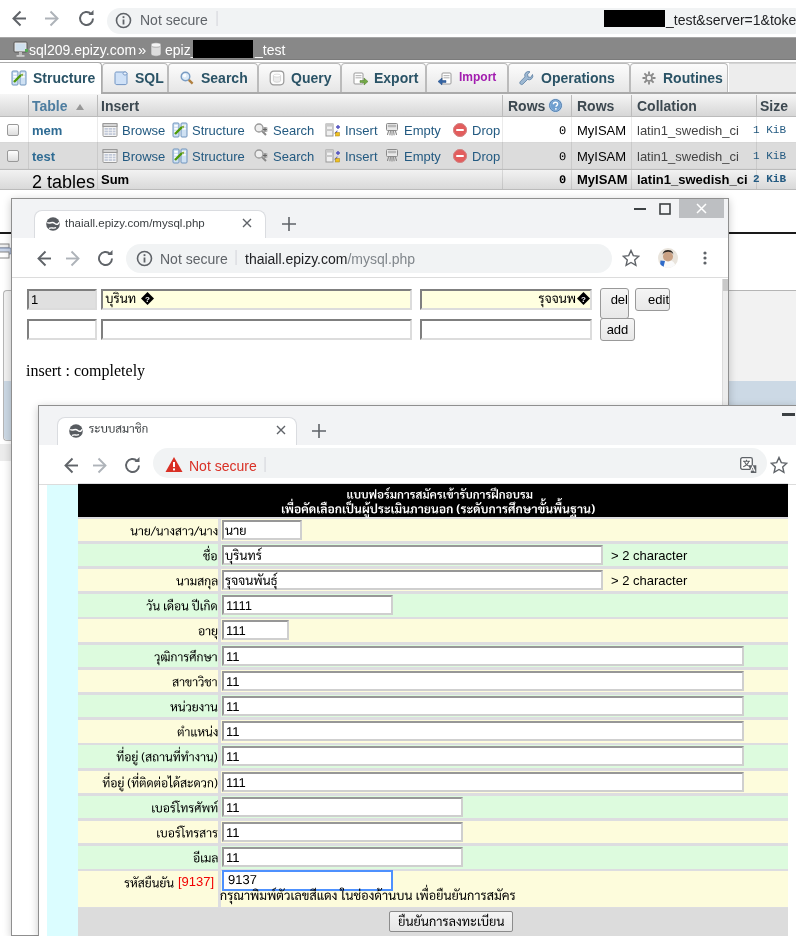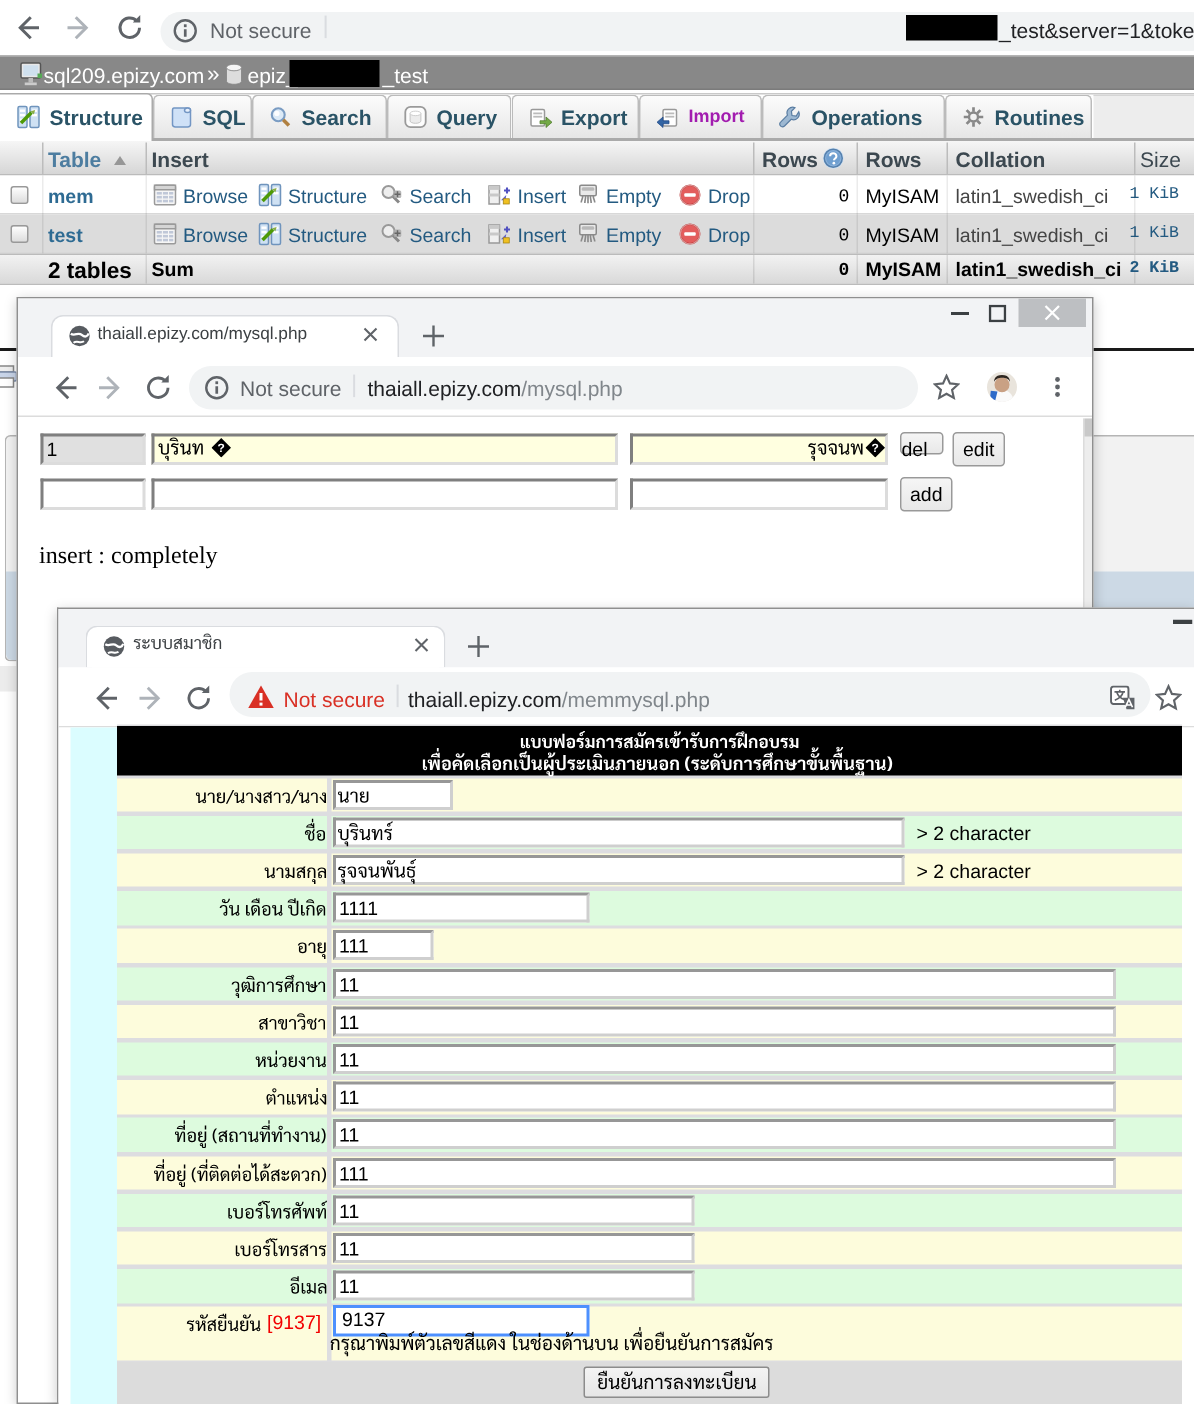--- a/index.html
+++ b/index.html
@@ -112,21 +112,21 @@
         </g>
       </svg>
       <div class="abs" style="left:663px;top:70px;font-size:14px;font-weight:bold;color:#2a5366">Routines</div>
       <div class="abs" style="left:729px;top:63px;width:67px;height:29px;background:#ededed;border-top:1px solid #d5d5d5"></div>
       <div class="abs" style="left:0;top:94px;width:796px;height:23px;background:linear-gradient(180deg,#f6f6f6,#d6d6d6);border-bottom:1px solid #bbb"></div>
       <div class="abs" style="left:32px;top:98px;font-size:14px;font-weight:bold;color:#4d7da0">Table</div>
       <div class="abs" style="left:101px;top:98px;font-size:14px;font-weight:bold;color:#3c4850">Insert</div>
       <div class="abs" style="left:508px;top:98px;font-size:14px;font-weight:bold;color:#3c4850">Rows</div>
       <div class="abs" style="left:577px;top:98px;font-size:14px;font-weight:bold;color:#3c4850">Rows</div>
       <div class="abs" style="left:637px;top:98px;font-size:14px;font-weight:bold;color:#3c4850">Collation</div>
-      <div class="abs" style="left:760px;top:98px;font-size:14px;font-weight:normal;color:#3c4850">Size</div>
+      <div class="abs" style="left:760px;top:98px;font-size:14px;font-weight:bold;color:#3c4850">Size</div>
       <svg class="abs" style="left:75px;top:103px" width="10" height="8" viewBox="0 0 10 8">
         <path d="M5 1 9 7H1z" fill="#979797"></path>
       </svg>
       <svg class="abs" style="left:548px;top:98px" width="15" height="15" viewBox="0 0 15 15">
         <circle cx="7.5" cy="7.5" r="7" fill="#cfe0f1"></circle>
         <circle cx="7.5" cy="7.5" r="6" fill="#88b0da" stroke="#5580ad" stroke-width="1"></circle>
         <circle cx="7.5" cy="7.5" r="4.7" fill="#6f9fd0"></circle>
         <path d="M5.4 6.2c0-1.2 1-2 2.1-2s2.1.8 2.1 1.9c0 1.6-1.6 1.5-1.6 2.7" stroke="#fff" stroke-width="1.4" fill="none"></path>
         <circle cx="7.9" cy="10.8" r=".9" fill="#fff"></circle>
       </svg>
@@ -271,21 +271,21 @@
       <div class="abs" style="left:502px;top:117px;width:1px;height:52px;background:rgba(0,0,0,0.08)"></div>
       <div class="abs" style="left:571px;top:117px;width:1px;height:52px;background:rgba(0,0,0,0.08)"></div>
       <div class="abs" style="left:631px;top:117px;width:1px;height:52px;background:rgba(0,0,0,0.08)"></div>
       <div class="abs" style="left:756px;top:117px;width:1px;height:52px;background:rgba(0,0,0,0.08)"></div>
       <div class="abs" style="left:0;top:169px;width:796px;height:21px;background:linear-gradient(180deg,#f2f2f2,#d9d9d9);border-top:1px solid #bbb;border-bottom:1px solid #bbb"></div>
       <div class="abs" style="left:97px;top:170px;width:1px;height:19px;background:rgba(0,0,0,0.10)"></div>
       <div class="abs" style="left:502px;top:170px;width:1px;height:19px;background:rgba(0,0,0,0.10)"></div>
       <div class="abs" style="left:571px;top:170px;width:1px;height:19px;background:rgba(0,0,0,0.10)"></div>
       <div class="abs" style="left:631px;top:170px;width:1px;height:19px;background:rgba(0,0,0,0.10)"></div>
       <div class="abs" style="left:756px;top:170px;width:1px;height:19px;background:rgba(0,0,0,0.10)"></div>
-      <div class="abs" style="left:32px;top:172px;font-size:15px;font-weight:bold;color:#000">2 tables</div>
+      <div class="abs" style="left:32px;top:172px;font-size:18px;font-weight:normal;color:#000">2 tables</div>
       <div class="abs" style="left:101px;top:172px;font-size:13px;font-weight:bold;color:#000">Sum</div>
       <svg style="position:absolute;left:559.0px;top:171.0px;overflow:visible" width="9" height="16" viewBox="0 -12.00 9 15.60">
         <path d="M6.5 -4Q6.5 -2 5.8 -0.9Q5 0.1 3.6 0.1Q2.1 0.1 1.4 -0.9Q0.7 -2 0.7 -4Q0.7 -6 1.4 -7Q2.1 -8 3.6 -8Q5.1 -8 5.8 -7Q6.5 -6 6.5 -4ZM4.9 -4Q4.9 -5 4.7 -5.6Q4.6 -6.2 4.4 -6.5Q4.1 -6.7 3.6 -6.7Q3.1 -6.7 2.8 -6.5Q2.6 -6.2 2.5 -5.6Q2.3 -5 2.3 -4Q2.3 -2.9 2.5 -2.3Q2.6 -1.7 2.8 -1.5Q3.1 -1.2 3.6 -1.2Q4.3 -1.2 4.6 -1.8Q4.9 -2.5 4.9 -4ZM3 -3.3V-4.7H4.2V-3.3Z" fill="#000"></path>
       </svg>
       <div class="abs" style="left:577px;top:172px;font-size:13px;font-weight:bold;color:#000">MyISAM</div>
       <div class="abs" style="left:637px;top:172px;font-size:13px;font-weight:bold;color:#000">latin1_swedish_ci</div>
       <div class="abs" style="left:753px;top:173px;font-size:11px;font-family:'Liberation Mono',monospace;font-weight:bold;color:#235a81">2 KiB</div>
       <div class="abs" style="left:0;top:232px;width:796px;height:2px;background:#1a1a1a"></div>
       <svg class="abs" style="left:-6px;top:243px" width="18" height="16" viewBox="0 0 18 16">
         <rect x="3" y="1" width="12" height="4" fill="#eee" stroke="#888"></rect>
@@ -368,22 +368,22 @@
         </g>
       </svg>
       <div class="abs" style="left:710px;top:80px;width:6px;height:656px;background:#ededed;border-left:1px solid #dcdcdc"></div>
       <div class="abs" style="left:711px;top:80px;width:5px;height:12px;background:#c9c9c9"></div>
       <div class="abs" style="left:15px;top:90px;width:70px;height:21px;background:#e0e0e0;border:2px solid;border-color:#7f7f7f #dcdcdc #dcdcdc #7f7f7f"></div>
       <svg style="position:absolute;left:19.0px;top:92.0px;overflow:visible" width="9" height="17" viewBox="0 -13.00 9 16.90">
         <path d="M1 0V-1H3.3V-7.9L1.3 -6.4V-7.5L3.4 -8.9H4.4V-1H6.6V0Z" fill="#000"></path>
       </svg>
       <div class="abs" style="left:89px;top:90px;width:311px;height:21px;background:#ffffe0;border:2px solid;border-color:#7f7f7f #dcdcdc #dcdcdc #7f7f7f"></div>
       <div class="abs" style="left:408px;top:90px;width:172px;height:21px;background:#ffffe0;border:2px solid;border-color:#7f7f7f #dcdcdc #dcdcdc #7f7f7f"></div>
-      <div class="abs" style="left:588px;top:89px;width:29px;height:15px;background:linear-gradient(180deg,#f5f5f5,#e8e8e8);border:1px solid #999;border-radius:3px;font-size:13px;color:#000;text-align:left;line-height:21px">del</div>
-      <div class="abs" style="left:623px;top:89px;width:35px;height:23px;background:linear-gradient(180deg,#f5f5f5,#e8e8e8);border:1px solid #999;border-radius:3px;font-size:13px;color:#000;text-align:center;line-height:21px">edit</div>
+      <div class="abs" style="left:588px;top:89px;width:29px;height:31px;background:linear-gradient(180deg,#f5f5f5,#e8e8e8);border:1px solid #999;border-radius:3px;font-size:13px;color:#000;text-align:right;line-height:21px">del</div>
+      <div class="abs" style="left:623px;top:89px;width:35px;height:23px;background:linear-gradient(180deg,#f5f5f5,#e8e8e8);border:1px solid #999;border-radius:3px;font-size:13px;color:#000;text-align:right;line-height:21px">edit</div>
       <div class="abs" style="left:15px;top:120px;width:70px;height:21px;background:#fff;border:2px solid;border-color:#7f7f7f #dcdcdc #dcdcdc #7f7f7f"></div>
       <div class="abs" style="left:89px;top:120px;width:311px;height:21px;background:#fff;border:2px solid;border-color:#7f7f7f #dcdcdc #dcdcdc #7f7f7f"></div>
       <div class="abs" style="left:408px;top:120px;width:172px;height:21px;background:#fff;border:2px solid;border-color:#7f7f7f #dcdcdc #dcdcdc #7f7f7f"></div>
       <div class="abs" style="left:588px;top:119px;width:35px;height:23px;background:linear-gradient(180deg,#f5f5f5,#e8e8e8);border:1px solid #999;border-radius:3px;font-size:13px;color:#000;text-align:center;line-height:21px">add</div>
       <div class="abs" style="left:14px;top:163px;font-size:16px;font-family:'Liberation Serif',serif;color:#000">insert : completely</div>
     </div>
     <div class="abs" style="left:38px;top:405px;width:758px;height:531px;background:#fff;border:1px solid #8f8f8f;border-right:none;box-shadow:0 2px 8px rgba(0,0,0,.22)">
       <div class="abs" style="left:0;top:0;width:758px;height:39px;background:#f2f3f5"></div>
       <div class="abs" style="left:18px;top:11px;width:240px;height:28px;background:#fff;border:1px solid #dadce0;border-bottom:none;border-radius:8px 8px 0 0"></div>
       <svg class="abs" style="left:29px;top:17px" width="16" height="16" viewBox="0 0 16 16">
@@ -414,21 +414,20 @@
         <path d="M17.5 2v5h-5z" fill="#5f6368"></path>
       </svg>
       <div class="abs" style="left:114px;top:42px;width:614px;height:30px;background:#f1f3f4;border-radius:15px"></div>
       <svg class="abs" style="left:126px;top:50px" width="18" height="17" viewBox="0 0 18 17">
         <path d="M9 1 17.5 16H.5z" fill="#d93025"></path>
         <rect x="8" y="6" width="2" height="5" fill="#fff"></rect>
         <rect x="8" y="12.4" width="2" height="2" fill="#fff"></rect>
       </svg>
       <div class="abs" style="left:150px;top:52px;font-size:14px;color:#d93025">Not secure</div>
       <div class="abs" style="left:224px;top:49px;font-size:16px;color:#dadce0">|</div>
-      <div class="abs" style="left:233px;top:52px;font-size:14px;color:#202124;white-space:nowrap">thaiall.epizy.com<span style="color:#80868b">/memmysql.php</span></div>
       <svg class="abs" style="left:701px;top:51px" width="17" height="17" viewBox="0 0 17 17">
         <rect x="0.7" y="0.7" width="11.6" height="11.6" rx="1.6" fill="#fff" stroke="#5f6368" stroke-width="1.3"></rect>
         <path d="M3 4.2h7M6.5 2.8v1.4M8.8 4.2c-.6 2.6-2.9 4.6-5.6 5.6M4.4 4.2c.8 2.6 2.9 4.6 5.4 5.3" stroke="#5f6368" stroke-width="1.1" fill="none"></path>
         <path d="M8.6 8.2h7.7v7.7H11z" fill="#5f6368"></path>
         <path d="M10.2 14.5 12.6 9.3 15 14.5M11.1 13l3-.02" stroke="#fff" stroke-width="1.1" fill="none"></path>
       </svg>
       <svg class="abs" style="left:731px;top:50px" width="18" height="18" viewBox="0 0 18 18">
         <path d="M9 1.5 11.3 6.6 16.8 7.2 12.7 10.9 13.9 16.3 9 13.5 4.1 16.3 5.3 10.9 1.2 7.2 6.7 6.6z" fill="none" stroke="#5f6368" stroke-width="1.4"></path>
       </svg>
       <div class="abs" style="left:0;top:79px;width:758px;height:452px;background:#fff"></div>

